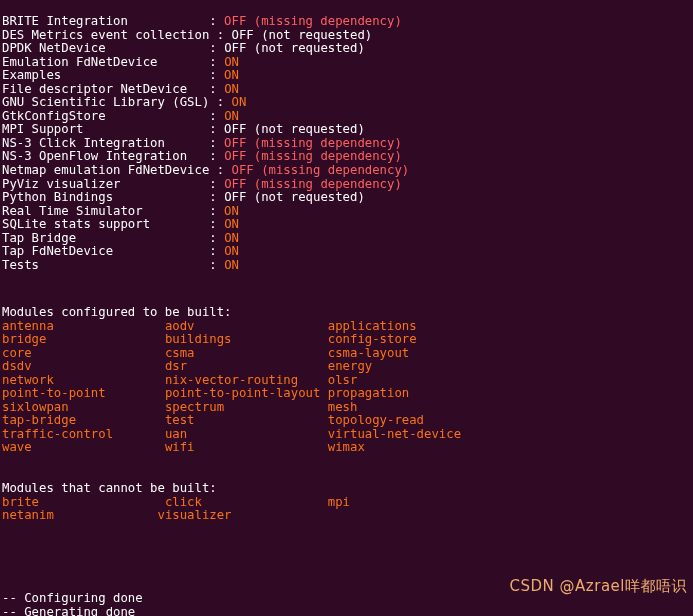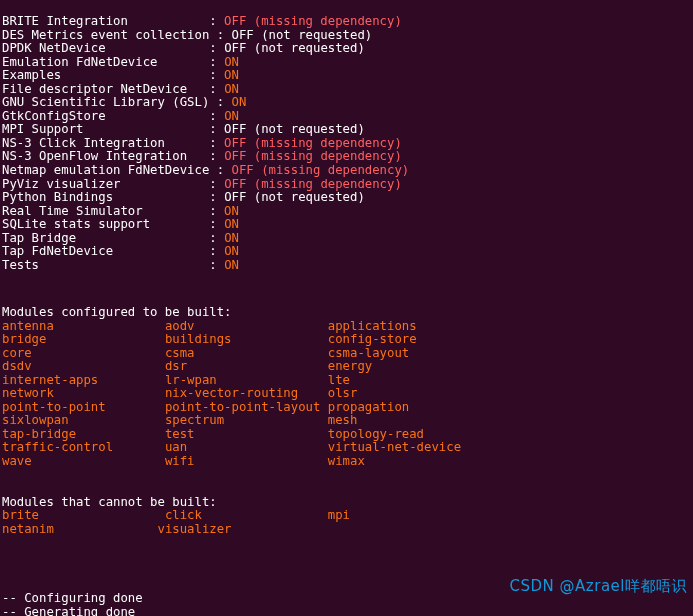--- a/index.html
+++ b/index.html
@@ -36,21 +36,21 @@
     position: absolute;
     top: 0; left: 0;
     width: 693px;
     height: 13px;
     overflow: hidden;
   }
   .watermark {
     position: absolute;
     right: 6px;
     bottom: 22px;
-    color: #0ea5e9;
+    color: #fdba74;
     font-family: "DejaVu Sans", "Liberation Sans", sans-serif;
     font-size: 15px;
     letter-spacing: 0.5px;
     opacity: 0.92;
   }
   .cursorbar {
     position: absolute;
     left: 2px;
     bottom: 0px;
     width: 7px;
@@ -91,21 +91,20 @@
       <div class="line"><span class="seg c-white">Tap FdNetDevice</span><span class="seg c-white">             : </span><span class="seg c-green">ON</span></div>
       <div class="line"><span class="seg c-white">Tests</span><span class="seg c-white">                       : </span><span class="seg c-green">ON</span></div>
     </div>
 
   <div id="modules-block" style="position:absolute; top:306px; left:0; width:671px;">
       <div class="line"><span class="seg c-white">Modules configured to be built:</span></div>
       <div class="line"><span class="seg c-green">antenna</span><span class="seg">               </span><span class="seg c-green">aodv</span><span class="seg">                  </span><span class="seg c-green">applications</span></div>
       <div class="line"><span class="seg c-green">bridge</span><span class="seg">                </span><span class="seg c-green">buildings</span><span class="seg">             </span><span class="seg c-green">config-store</span></div>
       <div class="line"><span class="seg c-green">core</span><span class="seg">                  </span><span class="seg c-green">csma</span><span class="seg">                  </span><span class="seg c-green">csma-layout</span></div>
       <div class="line"><span class="seg c-green">dsdv</span><span class="seg">                  </span><span class="seg c-green">dsr</span><span class="seg">                   </span><span class="seg c-green">energy</span></div>
-      <div class="line"><span class="seg c-green">internet-apps</span><span class="seg">         </span><span class="seg c-green">lr-wpan</span><span class="seg">               </span><span class="seg c-green">lte</span></div>
       <div class="line"><span class="seg c-green">network</span><span class="seg">               </span><span class="seg c-green">nix-vector-routing</span><span class="seg">    </span><span class="seg c-green">olsr</span></div>
       <div class="line"><span class="seg c-green">point-to-point</span><span class="seg">        </span><span class="seg c-green">point-to-point-layout</span><span class="seg"> </span><span class="seg c-green">propagation</span></div>
       <div class="line"><span class="seg c-green">sixlowpan</span><span class="seg">             </span><span class="seg c-green">spectrum</span><span class="seg">              </span><span class="seg c-green">mesh</span></div>
       <div class="line"><span class="seg c-green">tap-bridge</span><span class="seg">            </span><span class="seg c-green">test</span><span class="seg">                  </span><span class="seg c-green">topology-read</span></div>
       <div class="line"><span class="seg c-green">traffic-control</span><span class="seg">       </span><span class="seg c-green">uan</span><span class="seg">                   </span><span class="seg c-green">virtual-net-device</span></div>
       <div class="line"><span class="seg c-green">wave</span><span class="seg">                  </span><span class="seg c-green">wifi</span><span class="seg">                  </span><span class="seg c-green">wimax</span></div>
       <div class="line">&nbsp;</div>
       <div class="line">&nbsp;</div>
       <div class="line"><span class="seg c-white">Modules that cannot be built:</span></div>
       <div class="line"><span class="seg c-green">brite</span><span class="seg">                 </span><span class="seg c-green">click</span><span class="seg">                 </span><span class="seg c-green">mpi</span></div>

